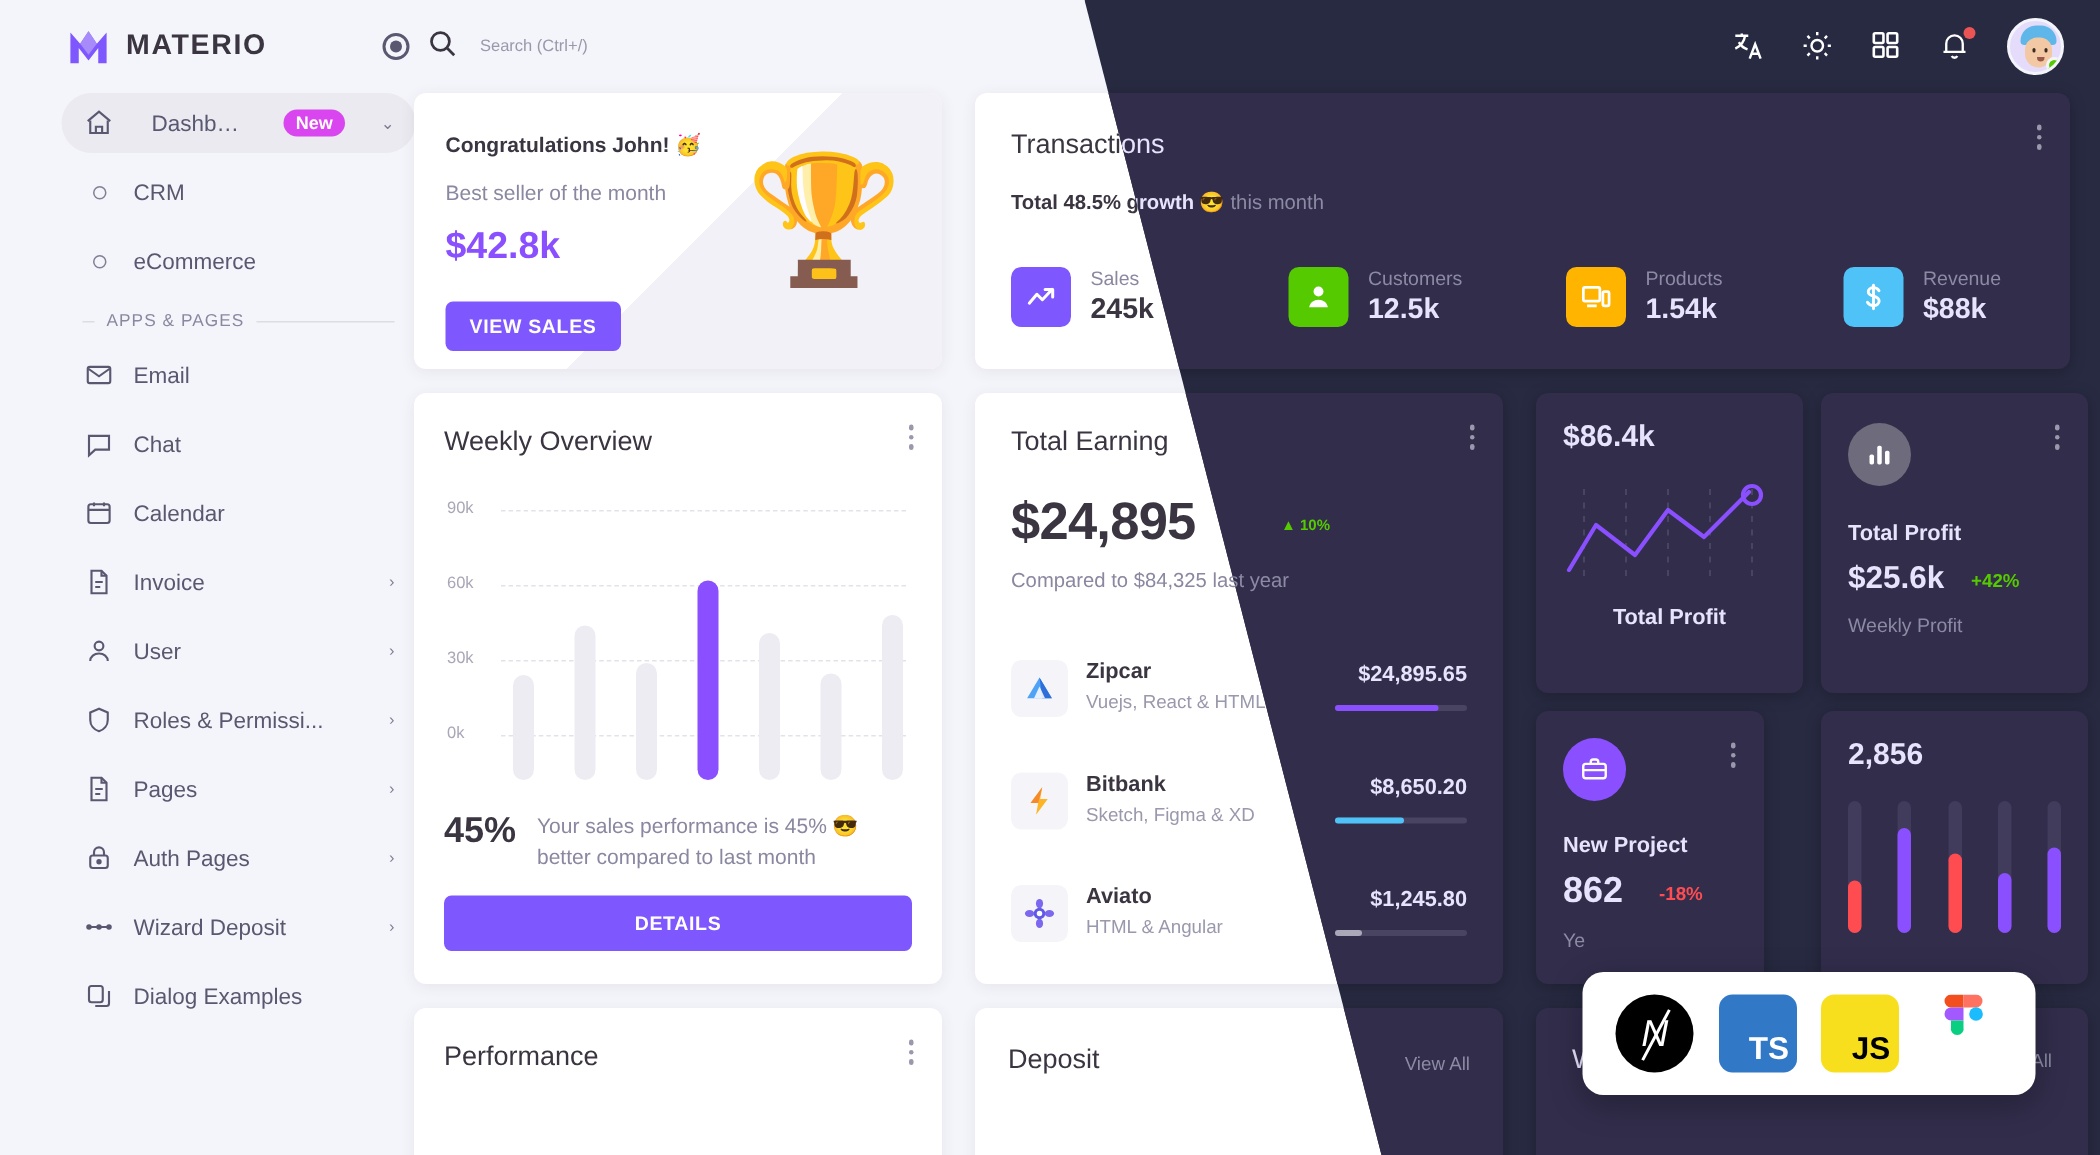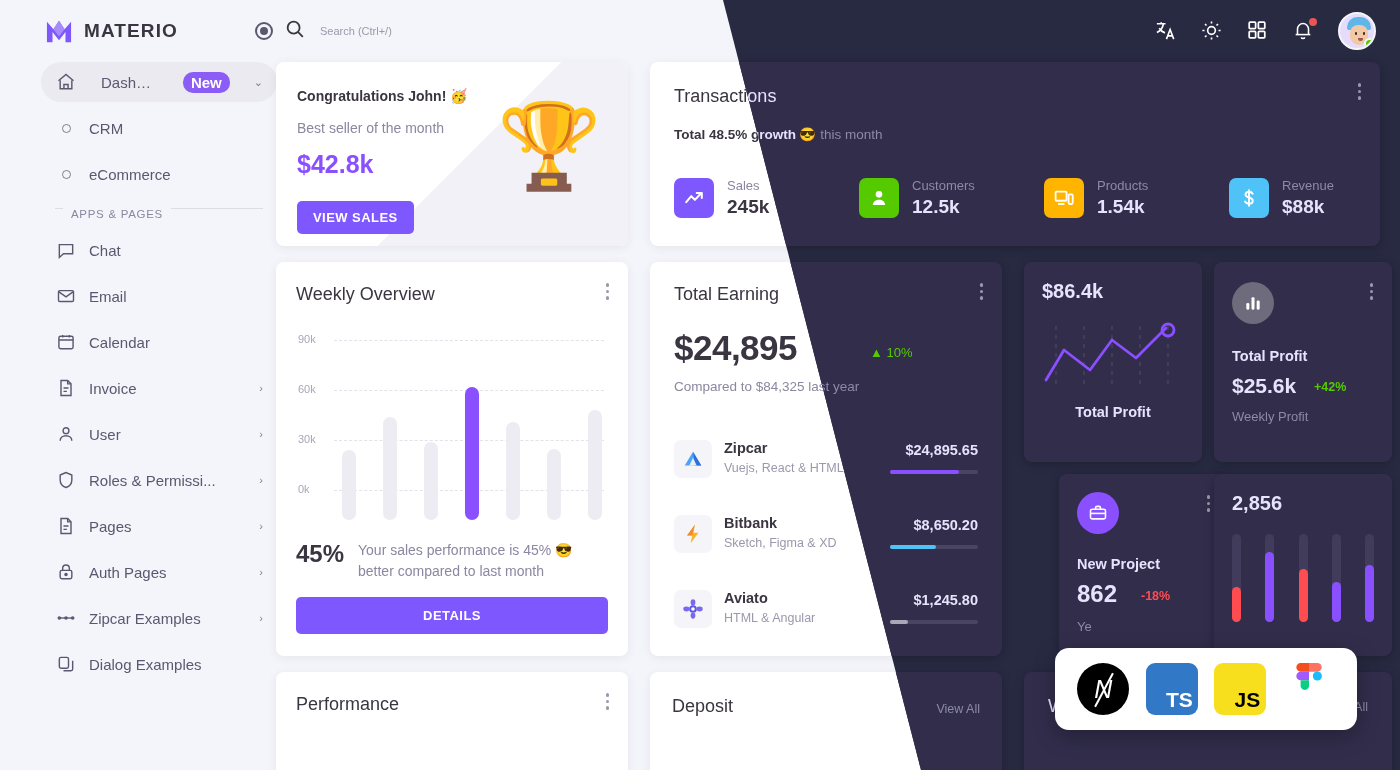--- a/index.html
+++ b/index.html
@@ -47,30 +47,30 @@
     cursor:pointer; white-space:nowrap;
   }
   .nav-item.head { background:#EAEAF0;gap:24px; }
   .nav-item.active {
     background:linear-gradient(90deg,#B694F9 0%,#8A4FFF 100%);
     color:#fff; box-shadow:0 3px 8px rgba(115,103,240,.35);
   }
   .nav-item .ico { width:22px; height:22px; flex:none; display:flex; align-items:center; justify-content:center; }
   .nav-item .lbl { flex:1; overflow:hidden; text-overflow:ellipsis; }
   .badge-new {
-    background:#8b5cf6; color:#fff; font-size:15px; font-weight:600;
+    background:#d946ef; color:#fff; font-size:12px; font-weight:600;
     padding:2px 8px; border-radius:10px;
   }
   .chev { font-size:11px; opacity:.75; }
   .dot-o {
     width:9px; height:9px; border-radius:50%;
     border:1.6px solid currentColor; opacity:.75;
   }
   .sect {
-    display:flex; gap:8px;
+    display:flex; align-items:center; gap:8px;
     font-size:11.5px; letter-spacing:.7px; color:#8A87A0;
     padding:0 14px; margin:14px 0 10px;
   }
   .sect:before, .sect:after { content:""; height:1px; background:#DCDCE4; }
   .sect:before { width:8px; }
   .sect:after  { flex:1; }
 
   
   .topbar {
     position:absolute; left:260px; top:0; right:0; height:62px;
@@ -148,37 +148,37 @@
   .bar { width:14px; border-radius:7px; background:#EDECF2; }
   .bar.hl { background:#8A4FFF; }
   .wk-pct { position:absolute; left:20px; top:278px; font-size:24px; font-weight:600; }
   .wk-note { position:absolute; left:82px; top:278px; width:240px; font-size:14px;
              color:#8A87A0; line-height:1.5; }
   #btn-details { position:absolute; left:20px; right:20px; bottom:22px; padding:11px 0; }
 
   
   #c-earning { left:390px; top:200px; width:352px; height:394px; }
   .te-amt { position:absolute; left:24px; top:66px; font-size:35px; font-weight:600; letter-spacing:-.5px; }
-  .te-up { position:absolute; left:220px; top:83px; font-size:13px; font-weight:400; color:#56CA00; }
+  .te-up { position:absolute; left:204px; top:83px; font-size:10px; font-weight:700; color:#56CA00; }
   .te-cmp { position:absolute; left:24px; top:117px; font-size:13.5px; color:#8A87A0; }
   .earn-row { position:absolute; left:24px; width:304px; height:46px; }
   .er-ic { position:absolute; left:0; top:0; width:38px; height:38px; border-radius:7px;
            background:#F5F5F9; display:flex; align-items:center; justify-content:center; }
   .er-name { position:absolute; left:50px; top:0; font-size:14.5px; font-weight:600; }
   .er-sub { position:absolute; left:50px; top:21px; font-size:12.5px; color:#9A98AC; }
   .er-amt { position:absolute; right:0; top:2px; font-size:14.5px; font-weight:600; text-align:right; }
   .er-track { position:absolute; right:0; top:30px; width:88px; height:4px; border-radius:2px; background:#EDECF2; }
   .er-fill { height:4px; border-radius:2px; }
 
   
   .mini { position:absolute; border-radius:8px; background:#fff;
           box-shadow:0 2px 10px rgba(58,53,65,.08); }
   #c-totalprofit { left:764px; top:200px; width:178px; height:200px; }
   #c-weeklyprofit { left:954px; top:200px; width:178px; height:200px; }
-  #c-newproject { left:799px; top:412px; width:170px; height:182px; }
+  #c-newproject { left:764px; top:412px; width:152px; height:182px; }
   #c-2856 { left:954px; top:412px; width:178px; height:182px; }
   .mini-val { font-size:20px; font-weight:600; }
 
   
   #c-perf { left:16px; top:610px; width:352px; height:160px; }
   #c-deposit { left:390px; top:610px; width:352px; height:160px; }
   #c-withdraw { left:764px; top:610px; width:368px; height:160px; }
   .view-all { font-size:12.5px; color:#9A98AC; cursor:pointer; }
   #dark-layer .topbar .search .ph { color:#8C8AA4; }
   #dark-layer .content { }
@@ -282,34 +282,34 @@
           </span>
       <span class="lbl">eCommerce</span>
 
     </div>
         <div class="sect">
           <span>APPS &amp; PAGES</span>
         </div>
         <div class="nav-item">
       <span class="ico">
             <svg width="20" height="20" viewBox="0 0 24 24" fill="none" stroke="currentColor" stroke-width="1.7">
-              <path d="M4 5.5h16v11H9l-5 4.5z"></path>
-            </svg>
-          </span>
-      <span class="lbl">Chat</span>
-
-    </div>
-        <div class="nav-item">
-      <span class="ico">
-            <svg width="20" height="20" viewBox="0 0 24 24" fill="none" stroke="currentColor" stroke-width="1.7">
               <rect x="3" y="5.5" width="18" height="13" rx="1.5"></rect>
               <path d="m3.5 7 8.5 6 8.5-6"></path>
             </svg>
           </span>
       <span class="lbl">Email</span>
+
+    </div>
+        <div class="nav-item">
+      <span class="ico">
+            <svg width="20" height="20" viewBox="0 0 24 24" fill="none" stroke="currentColor" stroke-width="1.7">
+              <path d="M4 5.5h16v11H9l-5 4.5z"></path>
+            </svg>
+          </span>
+      <span class="lbl">Chat</span>
 
     </div>
         <div class="nav-item">
       <span class="ico">
             <svg width="20" height="20" viewBox="0 0 24 24" fill="none" stroke="currentColor" stroke-width="1.7">
               <rect x="3.5" y="5" width="17" height="15" rx="2"></rect>
               <path d="M3.5 9.5h17M8 3.5v3M16 3.5v3"></path>
             </svg>
           </span>
       <span class="lbl">Calendar</span>
@@ -369,21 +369,21 @@
     </div>
         <div class="nav-item">
       <span class="ico">
             <svg width="20" height="20" viewBox="0 0 24 24" fill="currentColor">
               <circle cx="4" cy="12" r="2.2"></circle>
               <circle cx="12" cy="12" r="2.2"></circle>
               <circle cx="20" cy="12" r="2.2"></circle>
               <rect x="5" y="11.2" width="14" height="1.6"></rect>
             </svg>
           </span>
-      <span class="lbl">Zipcar Examples</span>
+      <span class="lbl">Wizard Deposit</span>
       <span class="chev">›</span>
     </div>
         <div class="nav-item">
       <span class="ico">
             <svg width="20" height="20" viewBox="0 0 24 24" fill="none" stroke="currentColor" stroke-width="1.7">
               <rect x="4" y="4" width="11" height="13" rx="2"></rect>
               <path d="M9 20h9a2 2 0 0 0 2-2V8"></path>
             </svg>
           </span>
       <span class="lbl">Dialog Examples</span>

